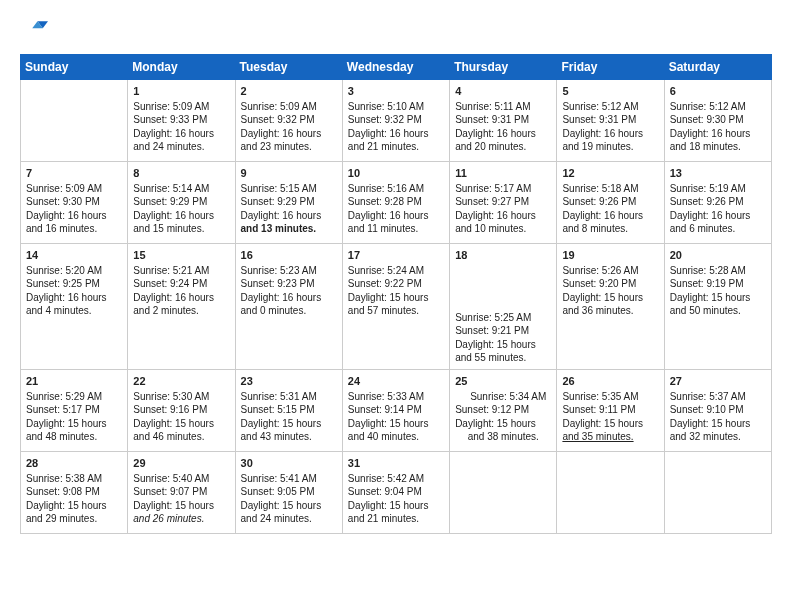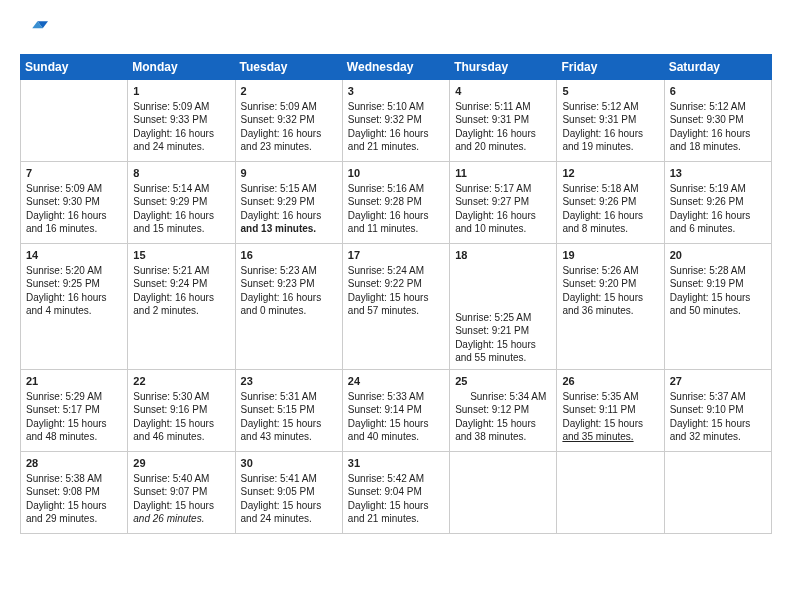--- a/index.html
+++ b/index.html
@@ -302,21 +302,21 @@
             <span style="display: block;">Sunrise: 5:33 AM</span>
             <span style="display: block;">Sunset: 9:14 PM</span>
             <span style="display: block;">Daylight: 15 hours</span>
             <span style="display: block;">and 40 minutes.</span>
           </td>
           <td>
             <span class="day-number">25</span>
             <span style="display: block; margin-left: 15px;">Sunrise: 5:34 AM</span>
             <span style="display: block;">Sunset: 9:12 PM</span>
             <span style="display: block;">Daylight: 15 hours</span>
-            <span style="display: block;">and 38 minutes.</span>
+            <span style="display: block; text-align: center;">and 38 minutes.</span>
           </td>
           <td>
             <span class="day-number">26</span>
             <span style="display: block;">Sunrise: 5:35 AM</span>
             <span style="display: block;">Sunset: 9:11 PM</span>
             <span style="display: block;">Daylight: 15 hours</span>
             <span style="display: block; text-decoration: underline;">and 35 minutes.</span>
           </td>
           <td>
             <span class="day-number">27</span>

